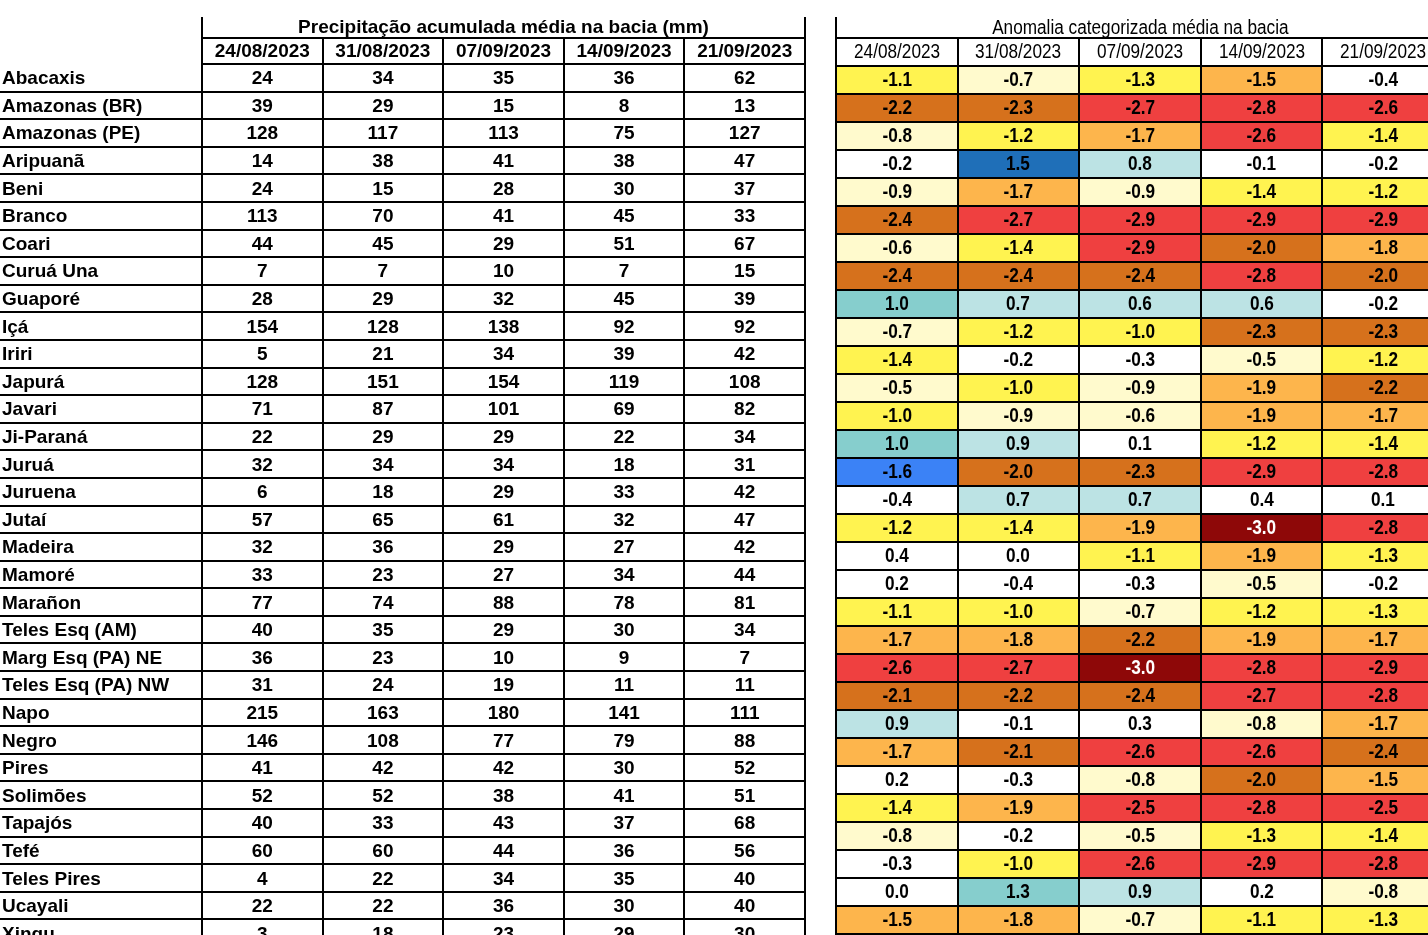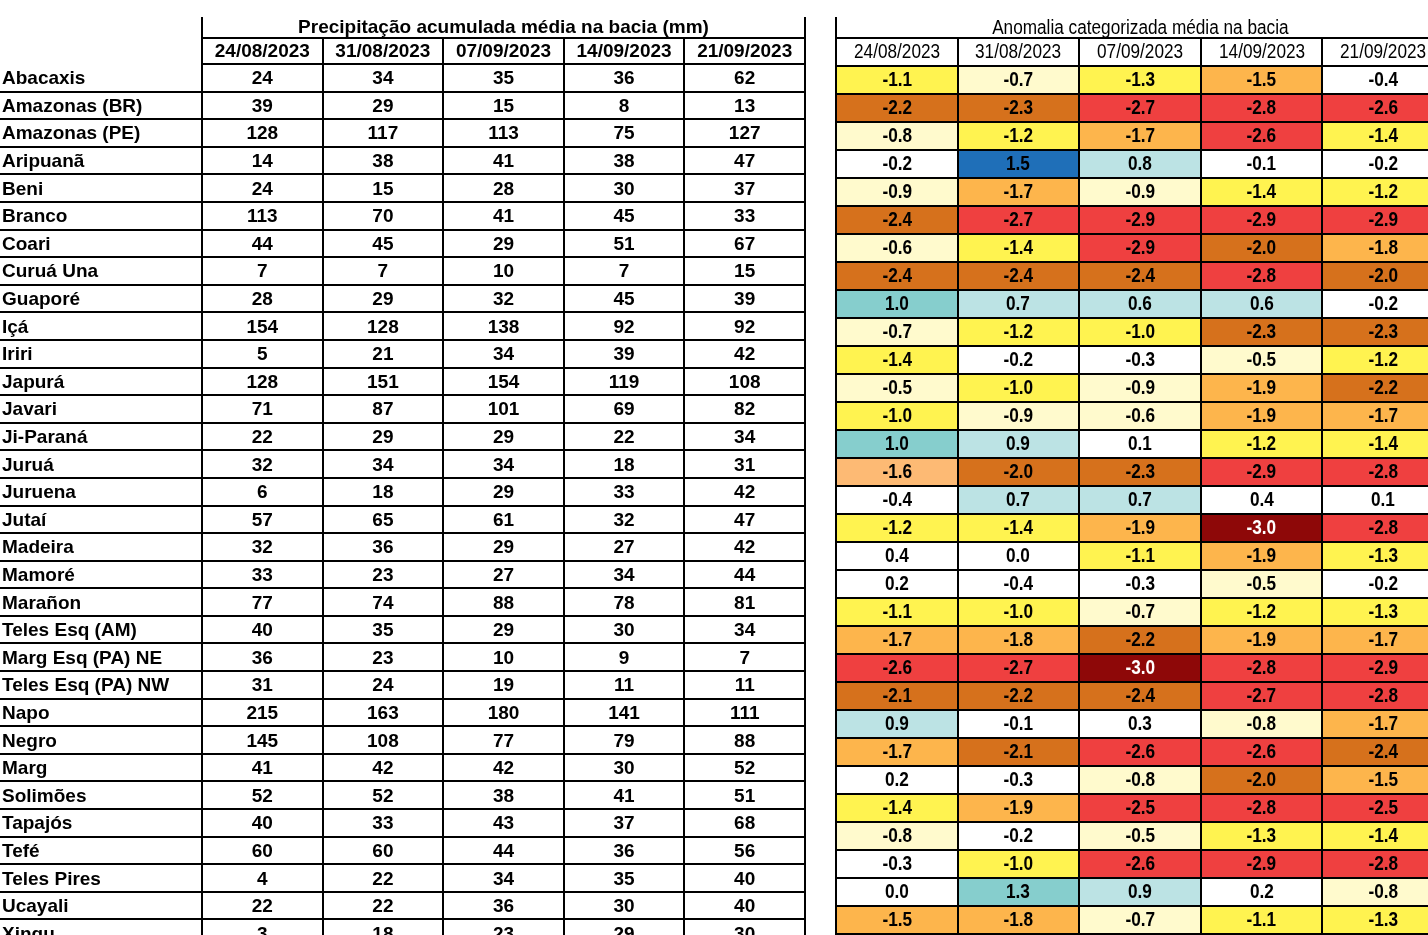--- a/index.html
+++ b/index.html
@@ -224,28 +224,28 @@
       <tr>
         <td class="lbl">Napo</td>
         <td class="num">215</td>
         <td class="num">163</td>
         <td class="num">180</td>
         <td class="num">141</td>
         <td class="num">111</td>
       </tr>
       <tr>
         <td class="lbl">Negro</td>
-        <td class="num">145</td>
+        <td class="num">146</td>
         <td class="num">108</td>
         <td class="num">77</td>
         <td class="num">79</td>
         <td class="num">88</td>
       </tr>
       <tr>
-        <td class="lbl">Marg</td>
+        <td class="lbl">Pires</td>
         <td class="num">41</td>
         <td class="num">42</td>
         <td class="num">42</td>
         <td class="num">30</td>
         <td class="num">52</td>
       </tr>
       <tr>
         <td class="lbl">Solimões</td>
         <td class="num">52</td>
         <td class="num">52</td>
@@ -402,21 +402,21 @@
         <td style="background: rgb(253, 181, 76);"><span class="narrow">-1.7</span></td>
       </tr>
       <tr>
         <td style="background: rgb(134, 206, 205);"><span class="narrow">1.0</span></td>
         <td style="background: rgb(188, 227, 228);"><span class="narrow">0.9</span></td>
         <td style="background: rgb(255, 255, 255);"><span class="narrow">0.1</span></td>
         <td style="background: rgb(255, 243, 80);"><span class="narrow">-1.2</span></td>
         <td style="background: rgb(255, 243, 80);"><span class="narrow">-1.4</span></td>
       </tr>
       <tr>
-        <td style="background: #fdba74;"><span class="narrow">-1.6</span></td>
+        <td style="background: #3b82f6;"><span class="narrow">-1.6</span></td>
         <td style="background: rgb(214, 113, 28);"><span class="narrow">-2.0</span></td>
         <td style="background: rgb(214, 113, 28);"><span class="narrow">-2.3</span></td>
         <td style="background: rgb(239, 64, 64);"><span class="narrow">-2.9</span></td>
         <td style="background: rgb(239, 64, 64);"><span class="narrow">-2.8</span></td>
       </tr>
       <tr>
         <td style="background: rgb(255, 255, 255);"><span class="narrow">-0.4</span></td>
         <td style="background: rgb(188, 227, 228);"><span class="narrow">0.7</span></td>
         <td style="background: rgb(188, 227, 228);"><span class="narrow">0.7</span></td>
         <td style="background: rgb(255, 255, 255);"><span class="narrow">0.4</span></td>

